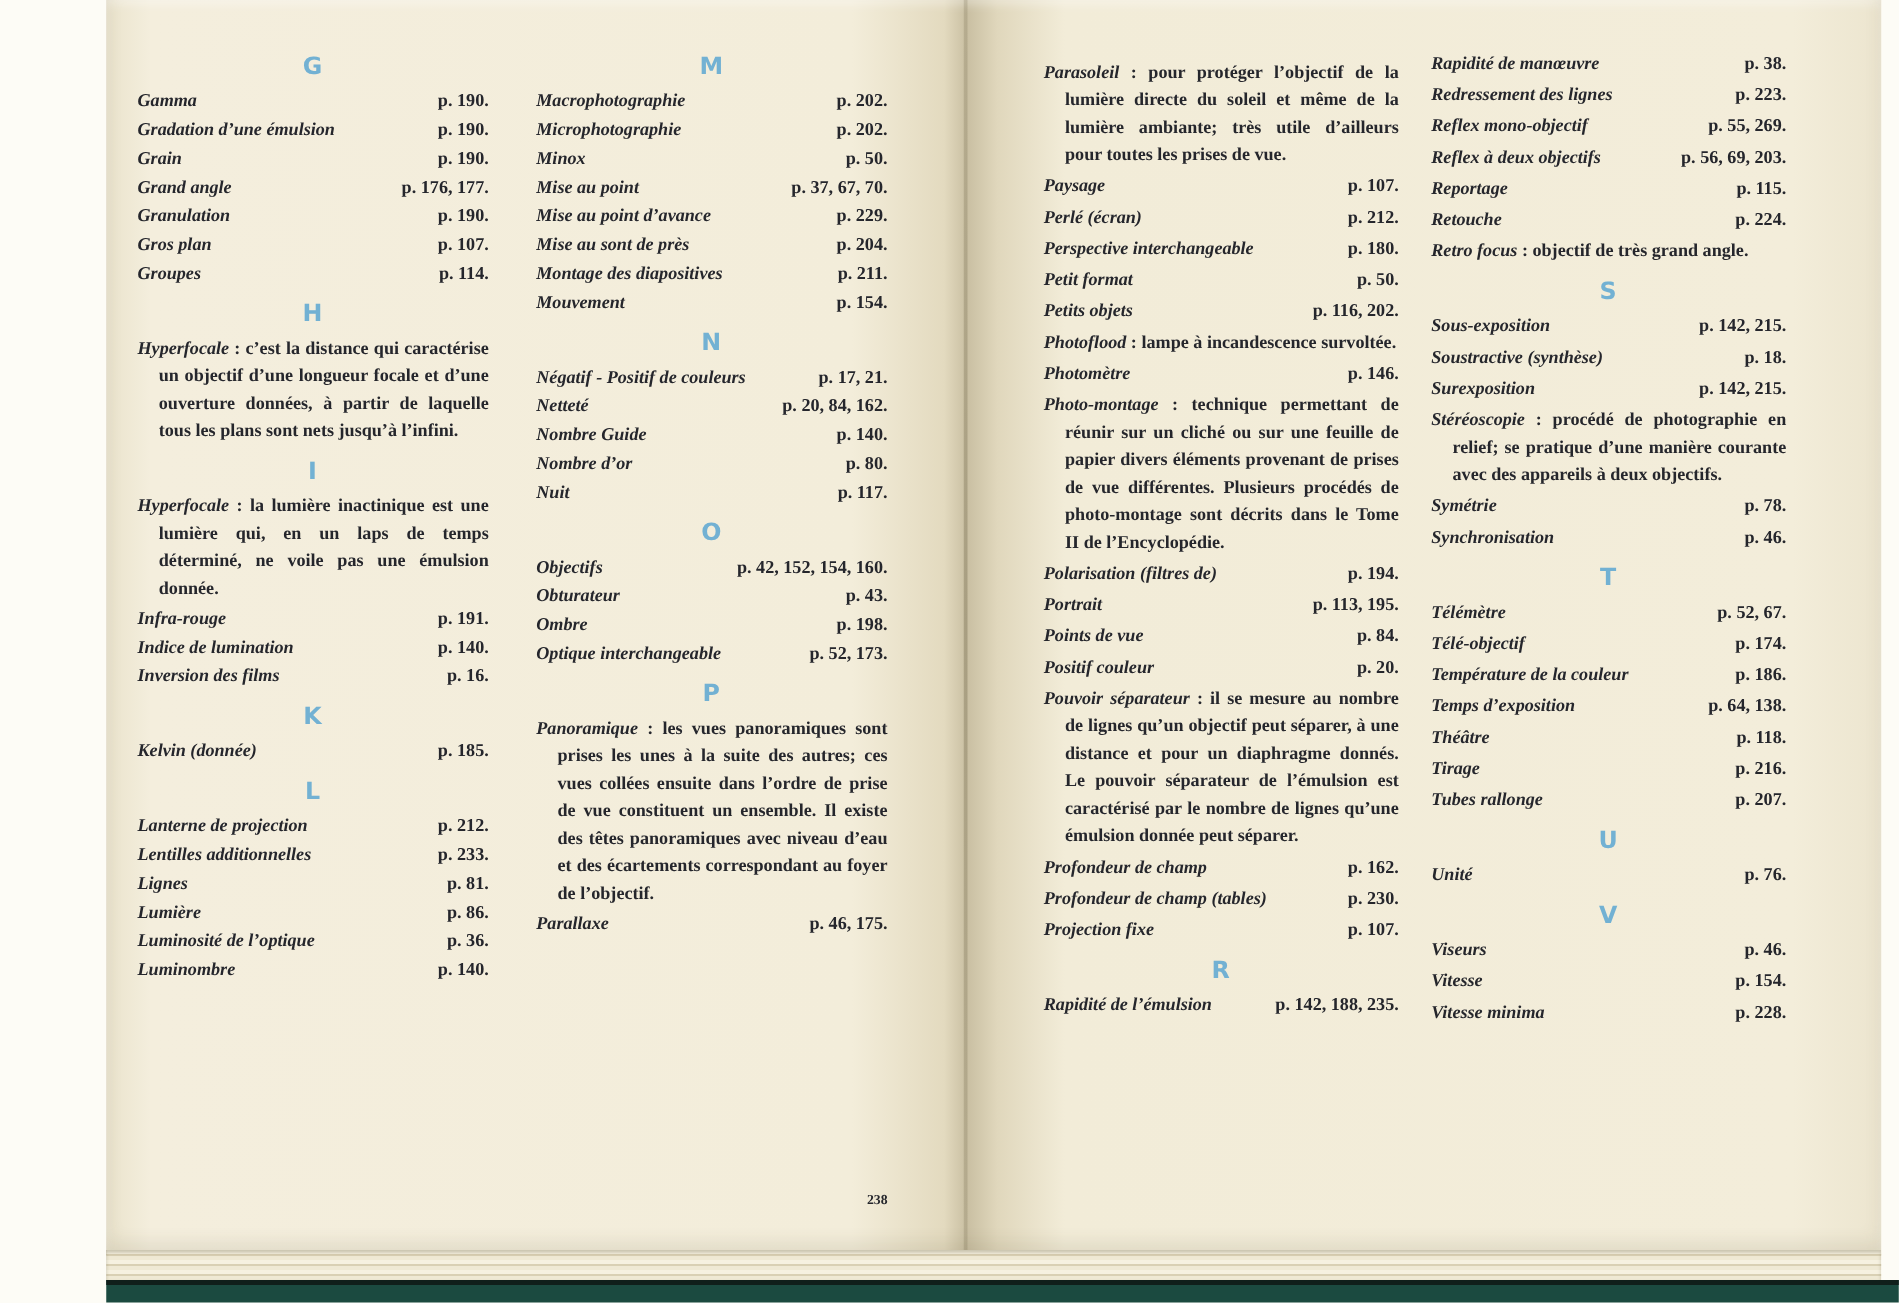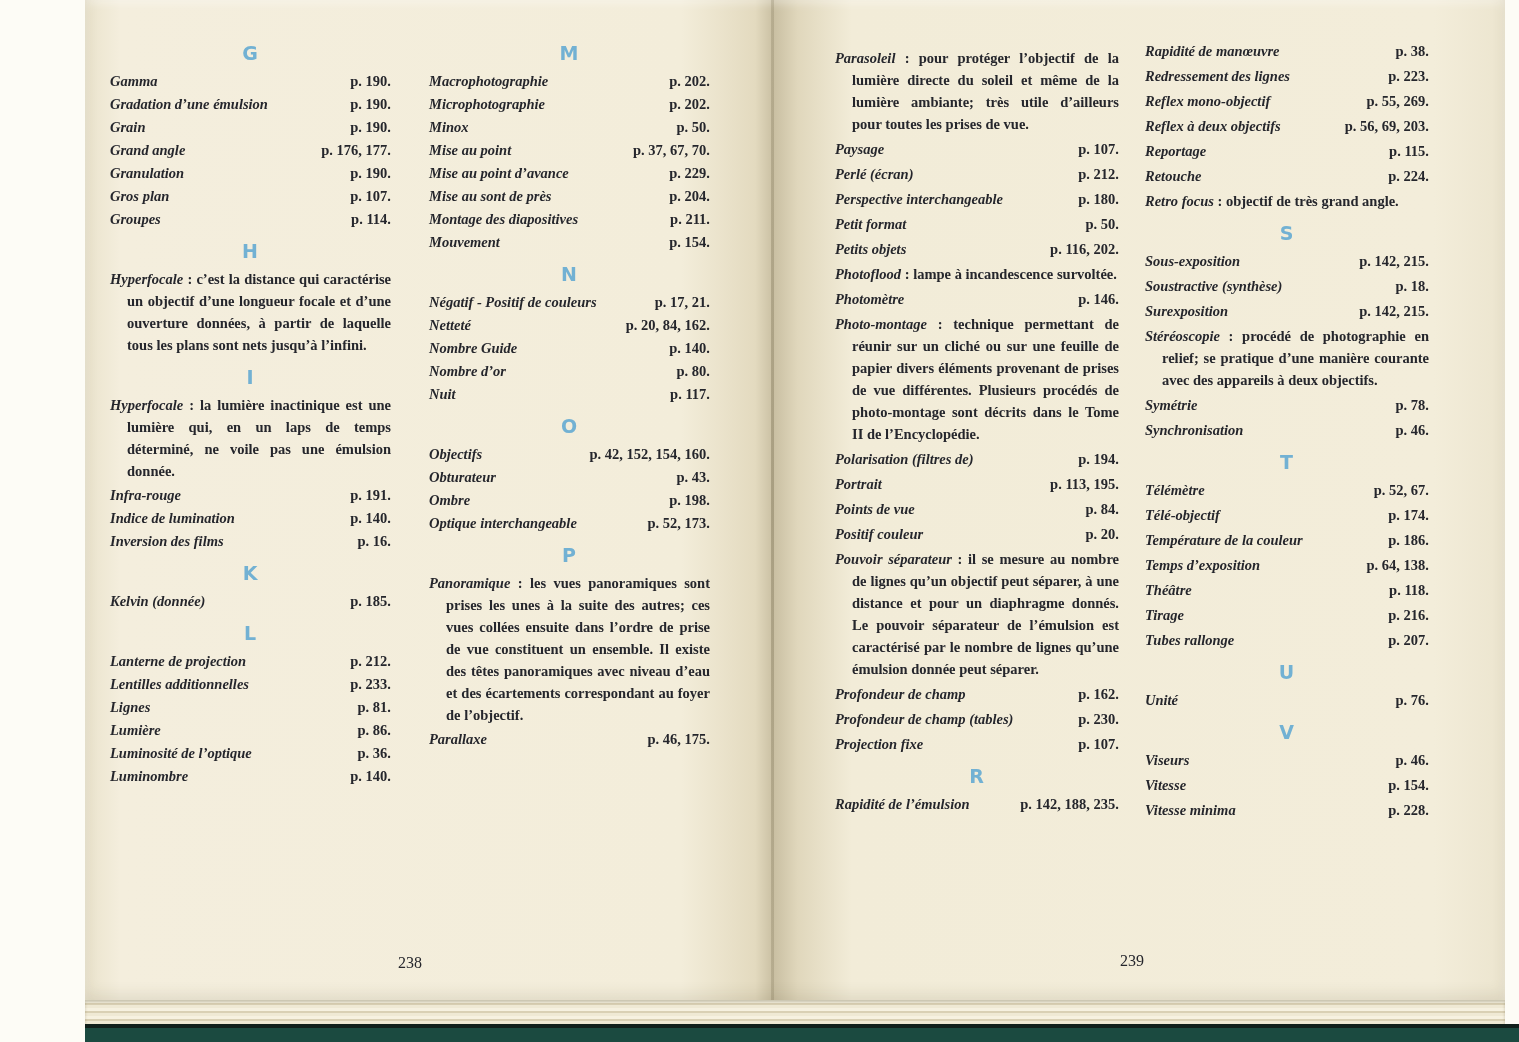--- a/index.html
+++ b/index.html
@@ -57,21 +57,21 @@
     font-size:14.5px; line-height:22px; font-weight:bold;
     text-align:justify;
     padding-left:17px; text-indent:-17px;
     margin:1px 0 2px;
   }
   .page-right .def { margin-bottom:3px; }
   .def .term { font-style:italic; }
 
   .page-num {
     position:absolute; top:912px; left:0; right:0;
-    text-align:center; font-weight:normal; font-size:16px;
+    text-align:right; font-weight:bold; font-size:11px;
     color:var(--ink,#25262c);
   }
 
   
   .page-edges {
     position:absolute; left:85px; right:14px; top:1000px; height:24px;
     background:repeating-linear-gradient(180deg,
       #f6f1e0 0px, #f6f1e0 3px,
       #d9d0b4 3px, #d9d0b4 5px,
       #efe9d4 5px, #efe9d4 8px);
@@ -408,18 +408,17 @@
           <div class="entry">
             <span class="term">Vitesse</span>
             <span class="pages">p. 154.</span>
           </div>
           <div class="entry">
             <span class="term">Vitesse minima</span>
             <span class="pages">p. 228.</span>
           </div>
         </div>
     </div>
-    <div class="page-num">239</div>
   </section>
 
   <div class="page-edges"></div>
   <div class="book-cover"></div>
 </div>
 
 </body></html>

